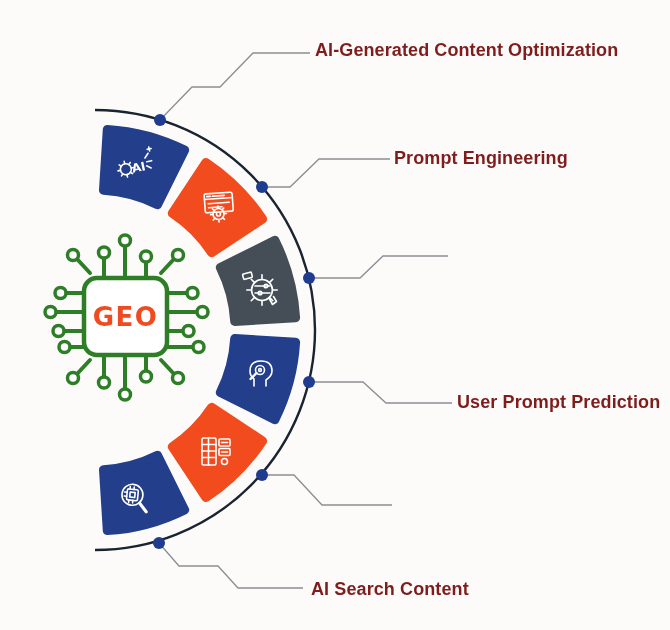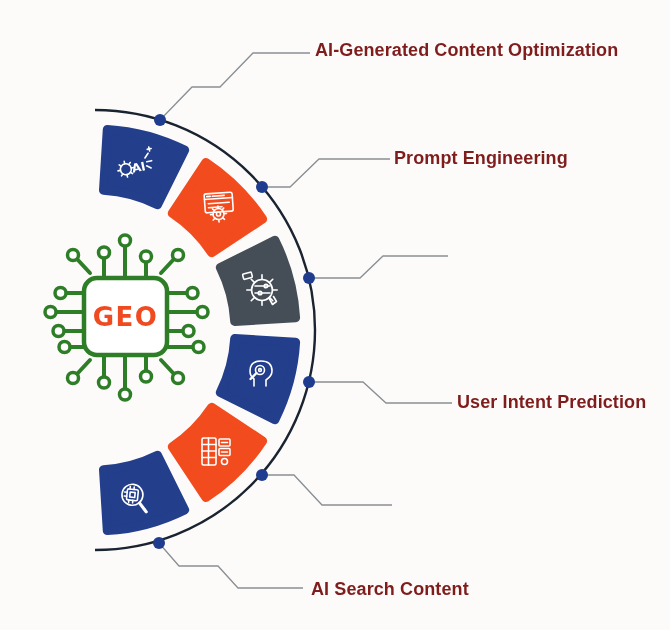--- a/index.html
+++ b/index.html
@@ -193,16 +193,16 @@
       <line x1="161" y1="360" x2="174" y2="374"></line>
         <circle cx="178" cy="378" r="5.5" fill="#fff" stroke-width="3.5"></circle>
 
       <rect x="84" y="278" width="83" height="77" rx="13" fill="#ffffff" stroke-width="4.5"></rect>
       <text class="geo-text" x="125.5" y="326" text-anchor="middle" stroke="none" fill="#f04b20">GEO</text>
     </g>
   </svg>
 
   <div class="label" style="left:315px; top:39px;">AI-Generated Content Optimization</div>
   <div class="label" style="left:394px; top:147px;">Prompt Engineering</div>
-  <div class="label" style="left:457px; top:391px;">User Intent Prediction</div>
+  <div class="label" style="left:457px; top:391px;">User Prompt Prediction</div>
   <div class="label" style="left:311px; top:578px;">AI Search Content</div>
 
 </div>
 
 </body></html>

